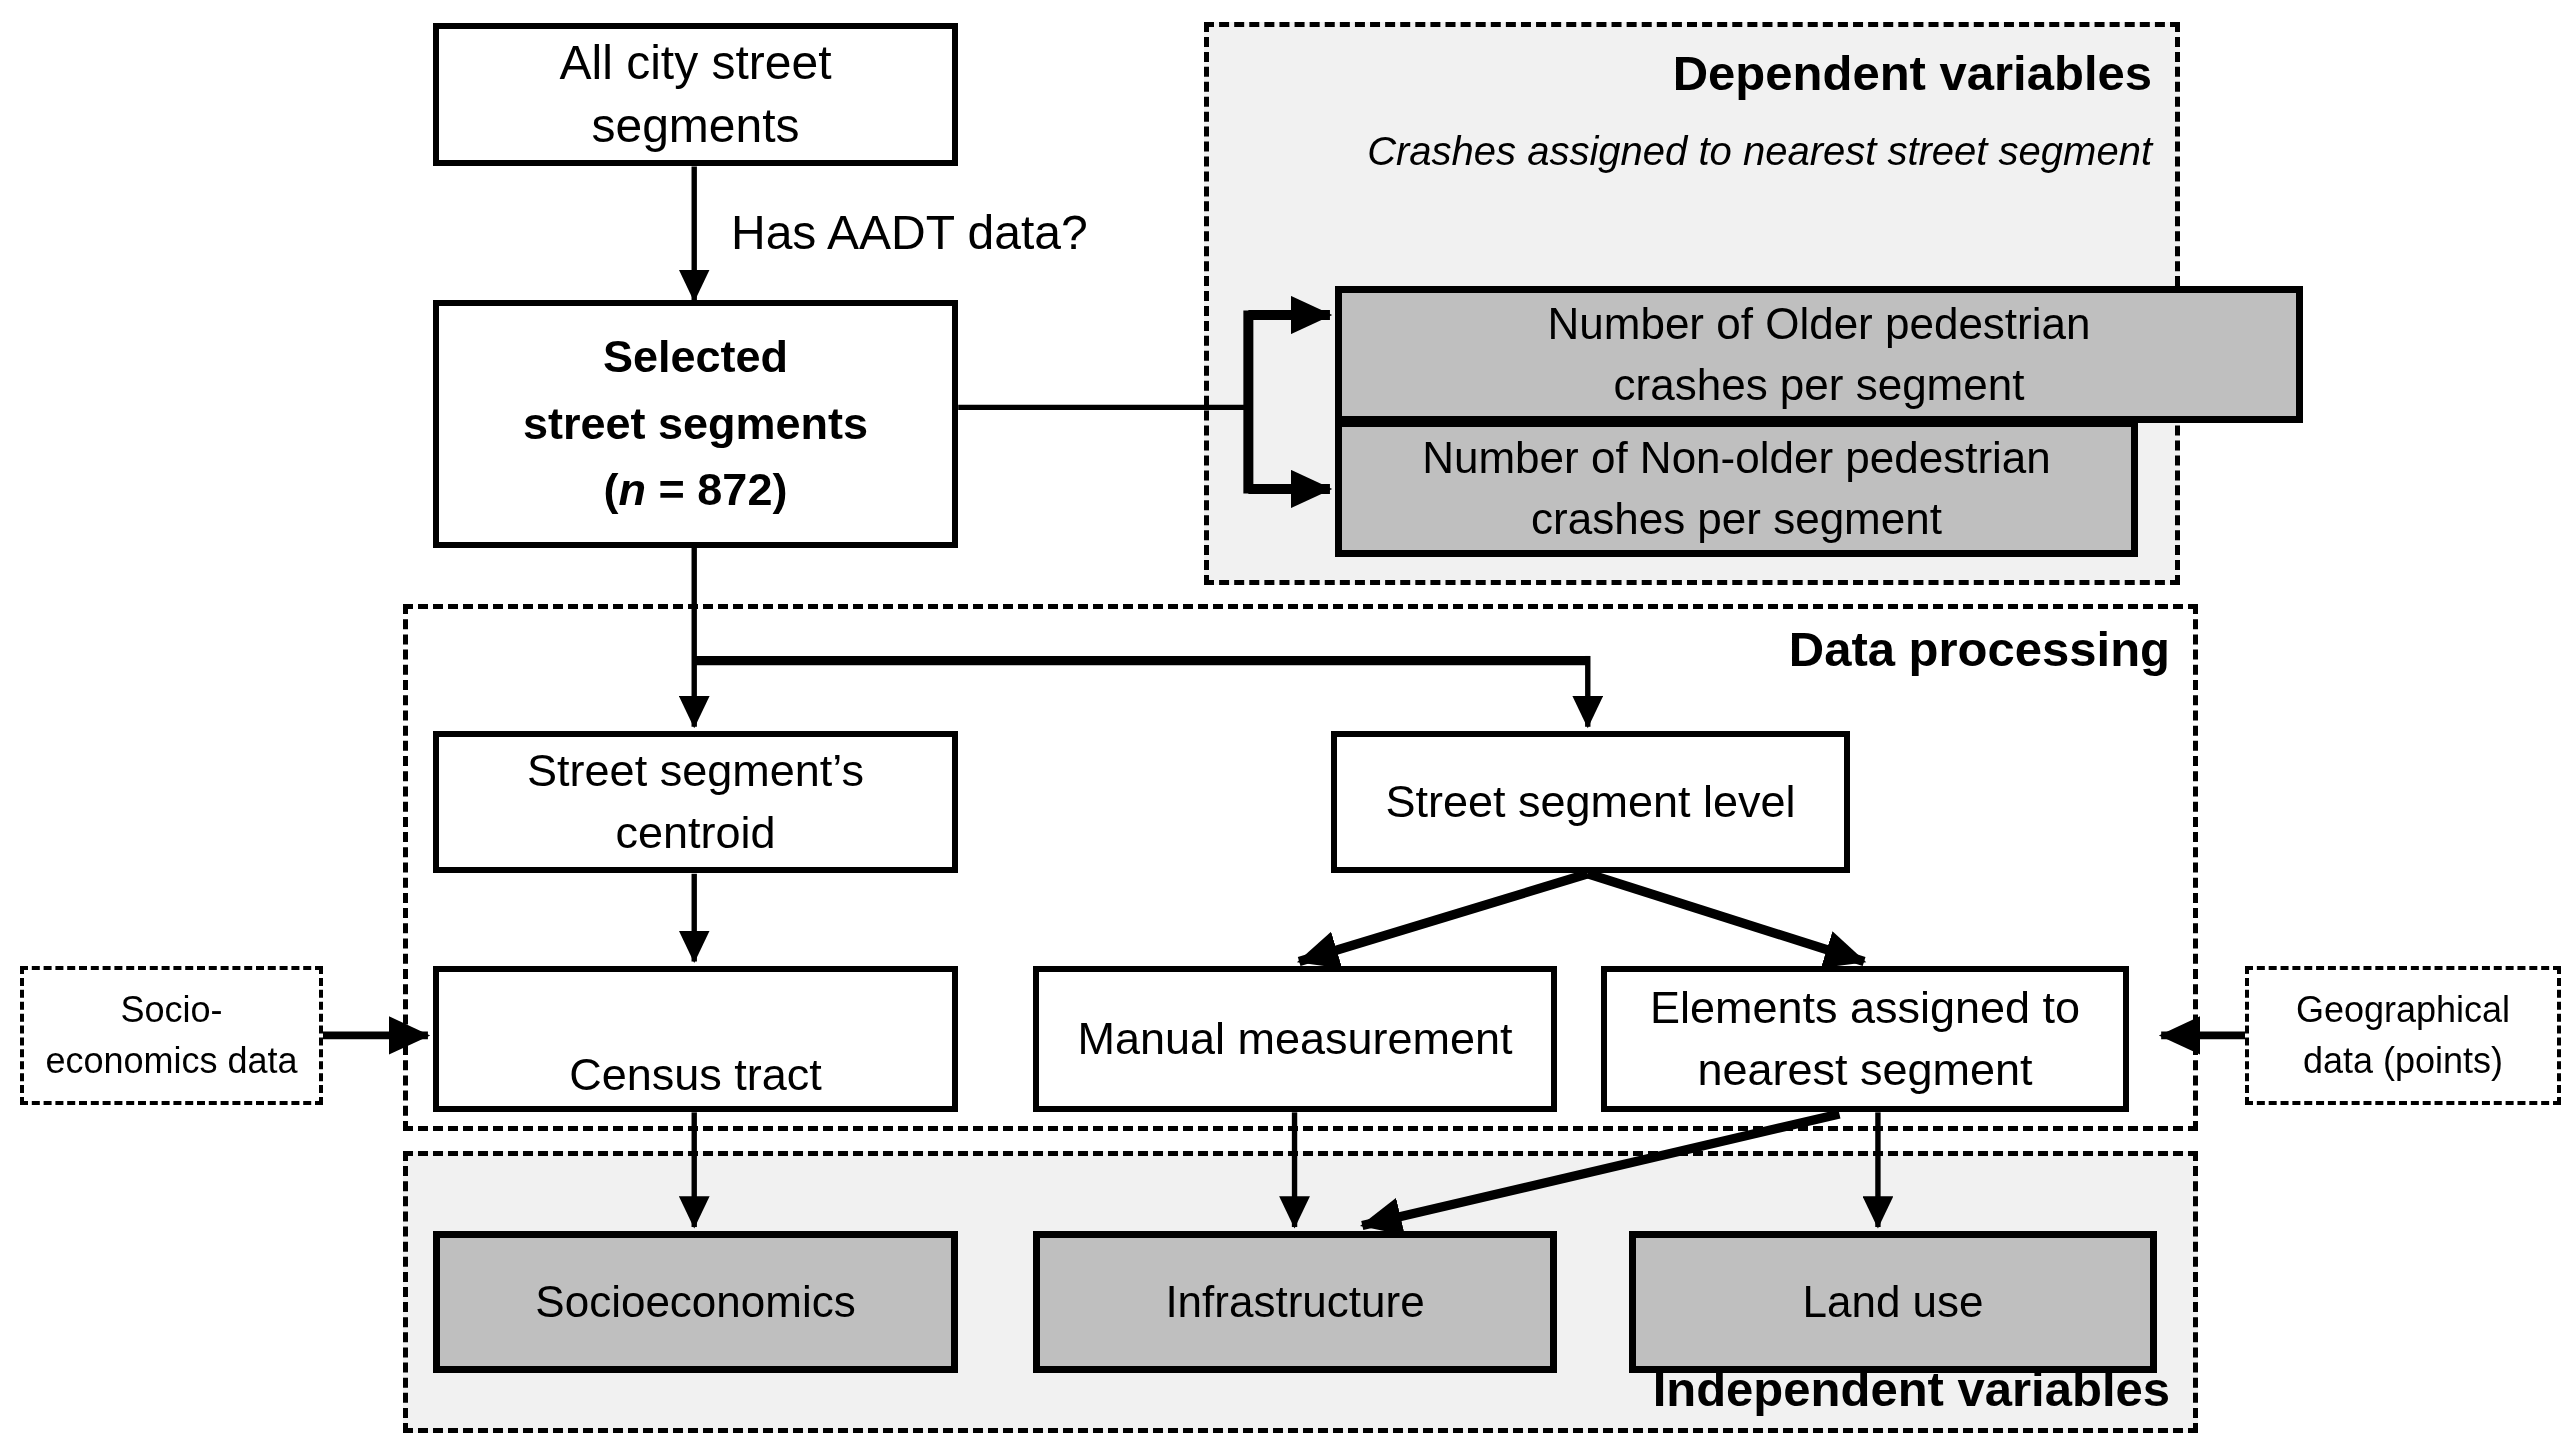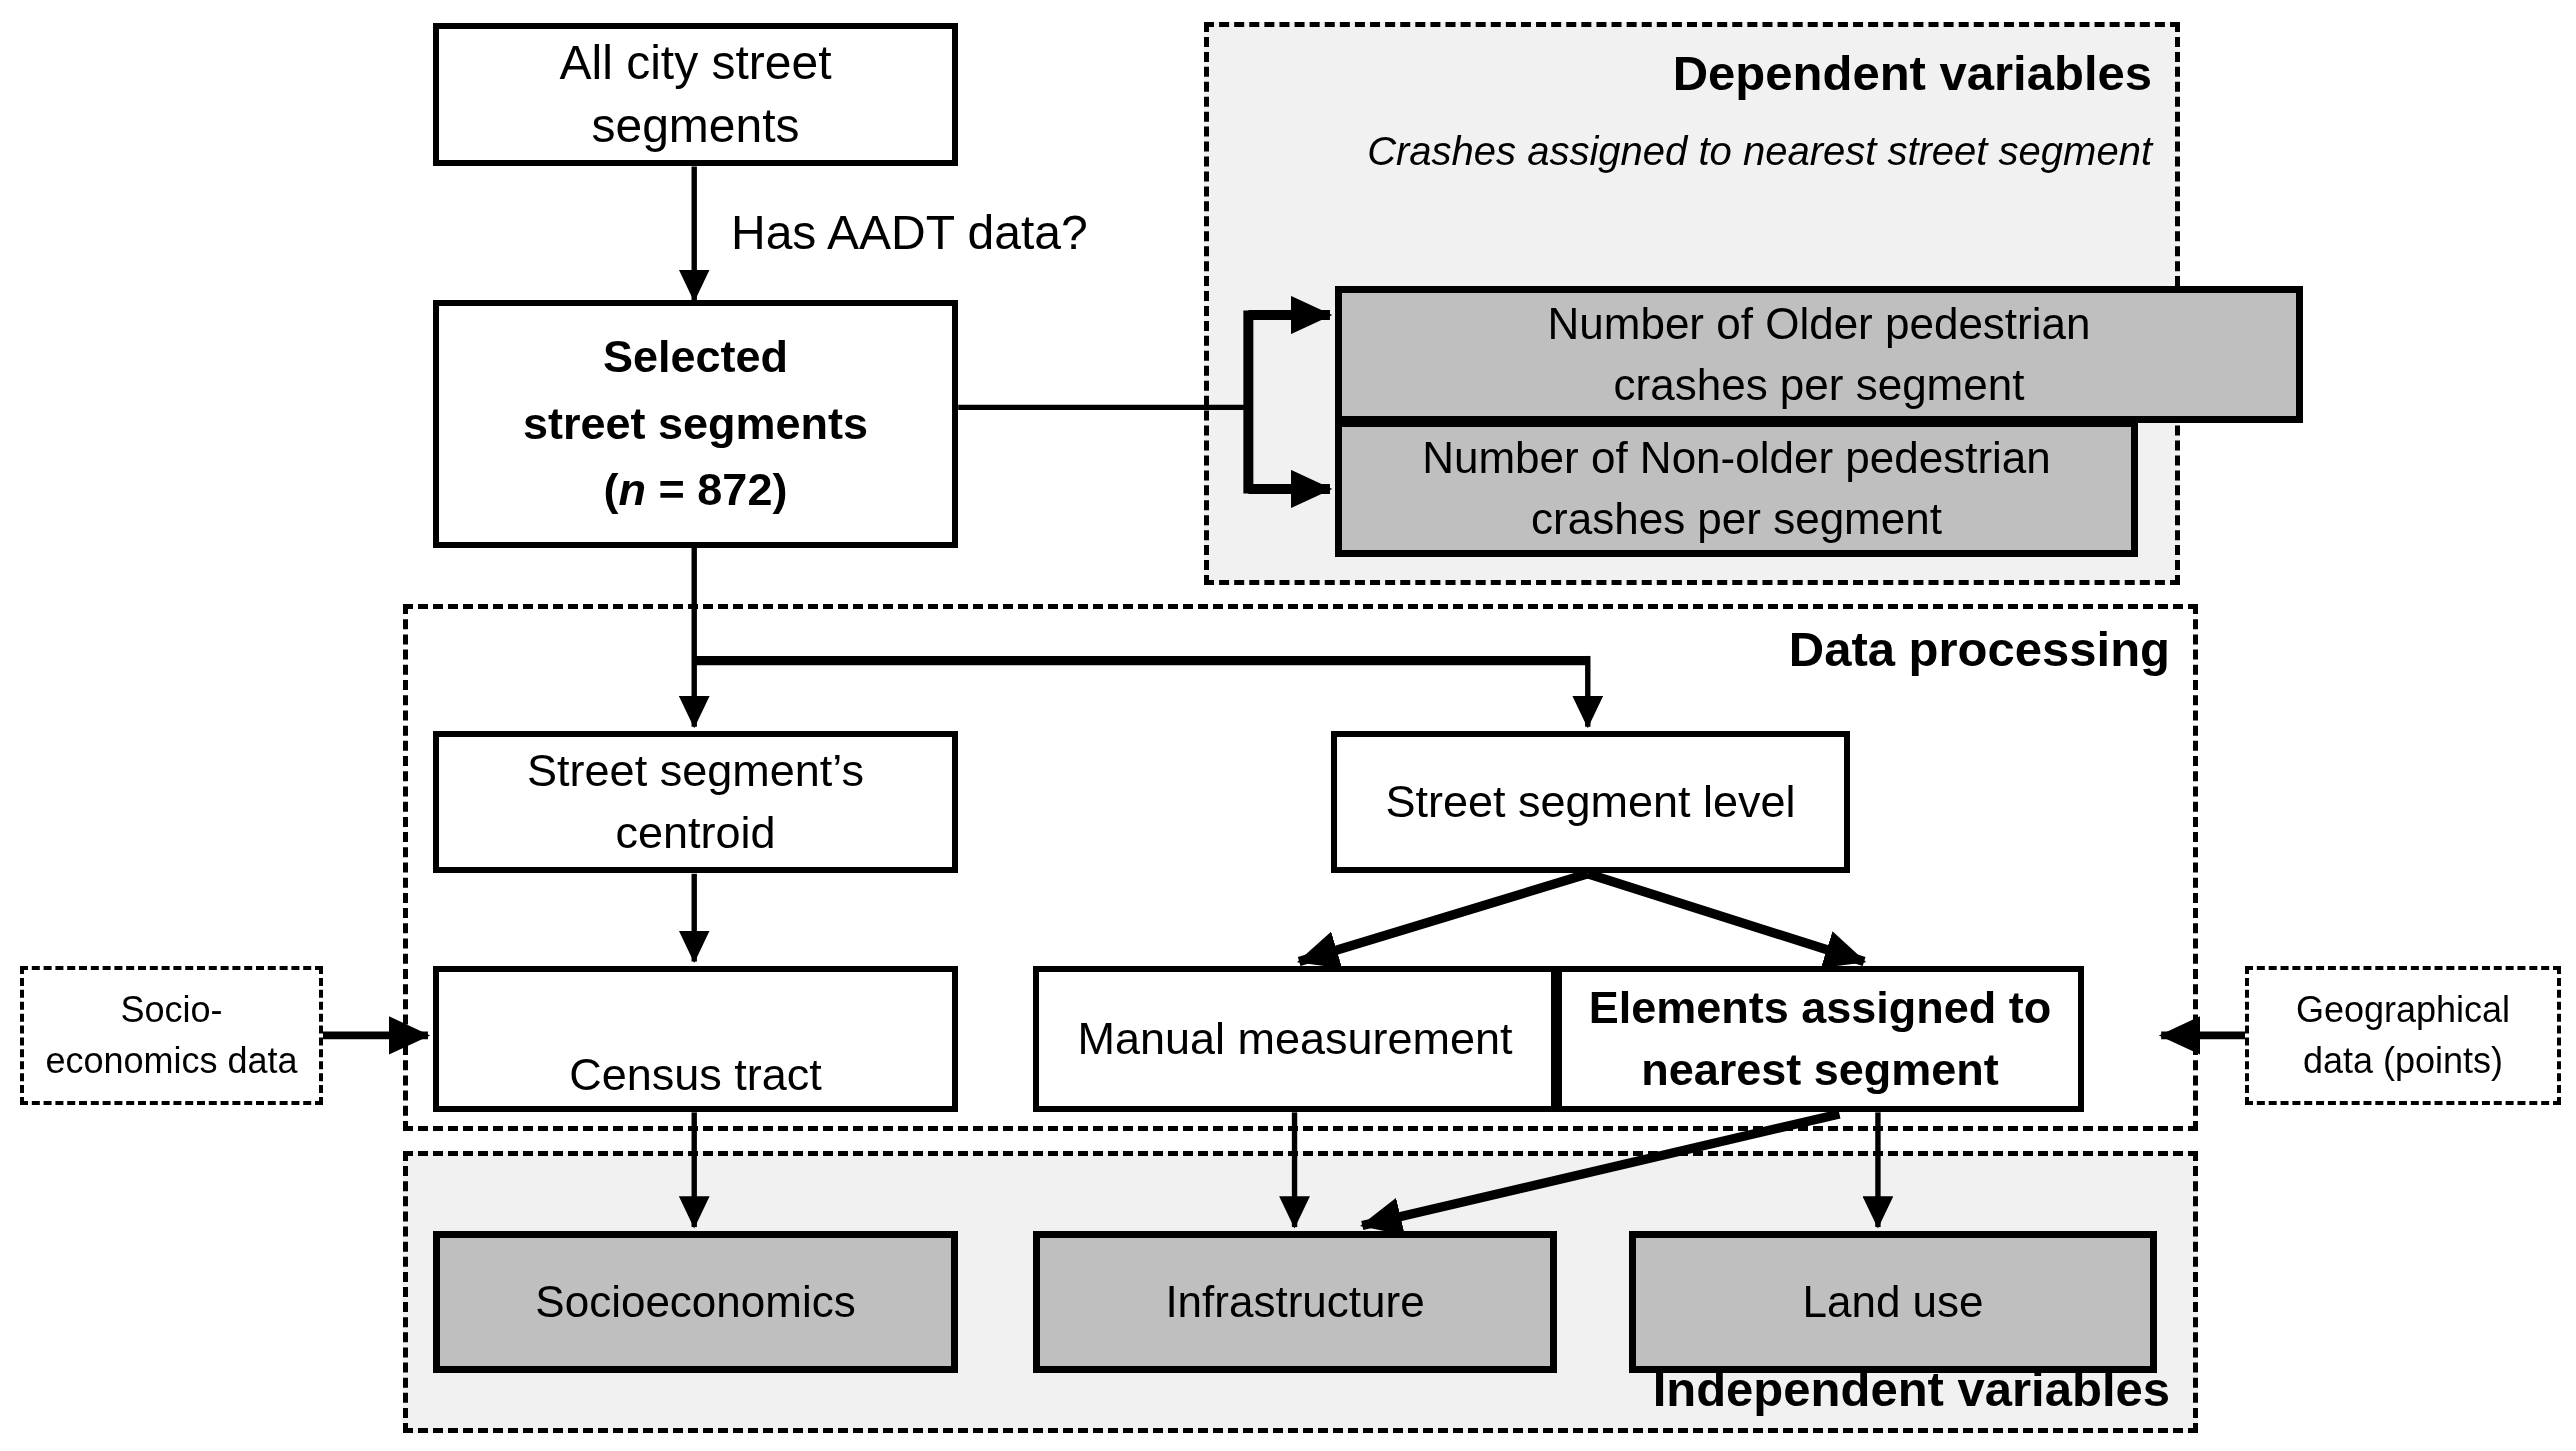--- a/index.html
+++ b/index.html
@@ -105,21 +105,21 @@
   </div>
 
   <div class="box" style="left:433px;top:966px;width:525px;height:146px;justify-content:flex-end;">
     <span class="t-line">Census tract</span>
   </div>
 
   <div class="box" style="left:1033px;top:966px;width:524px;height:146px;">
     <span class="t-line">Manual measurement</span>
   </div>
 
-  <div class="box" style="left:1556px;top:966px;width:528px;height:146px;font-weight:bold;">
+  <div class="box" style="left:1601px;top:966px;width:528px;height:146px;">
     <span class="t-line">Elements assigned to</span>
     <span class="t-line">nearest segment</span>
   </div>
 
   <div class="box dotted" style="left:20px;top:966px;width:303px;height:139px;">
     <span class="t-line">Socio-</span>
     <span class="t-line">economics data</span>
   </div>
 
   <div class="box dotted" style="left:2245px;top:966px;width:316px;height:139px;">

